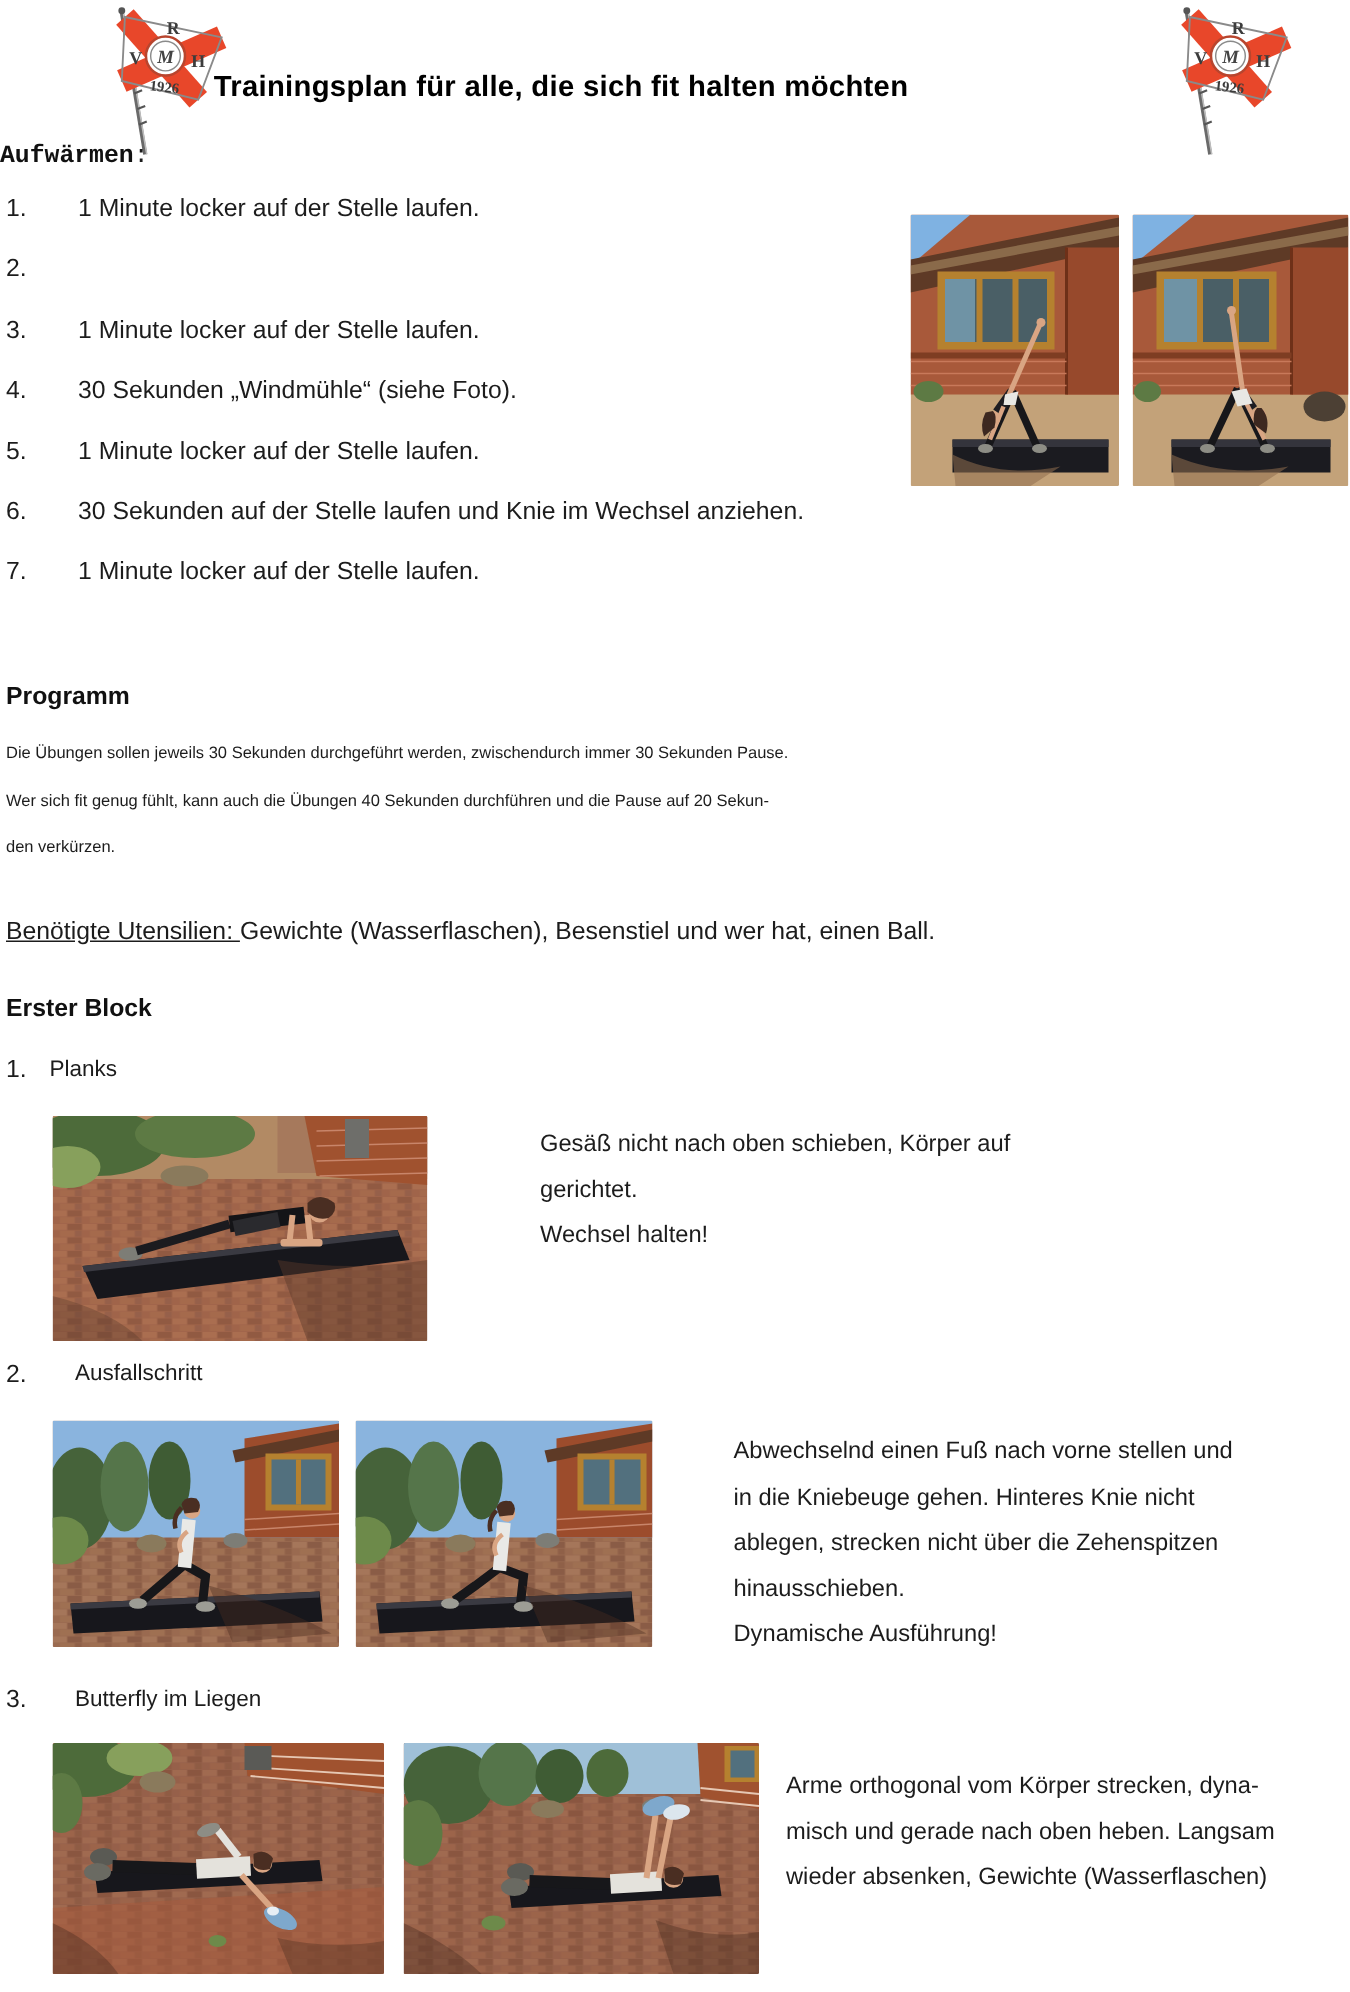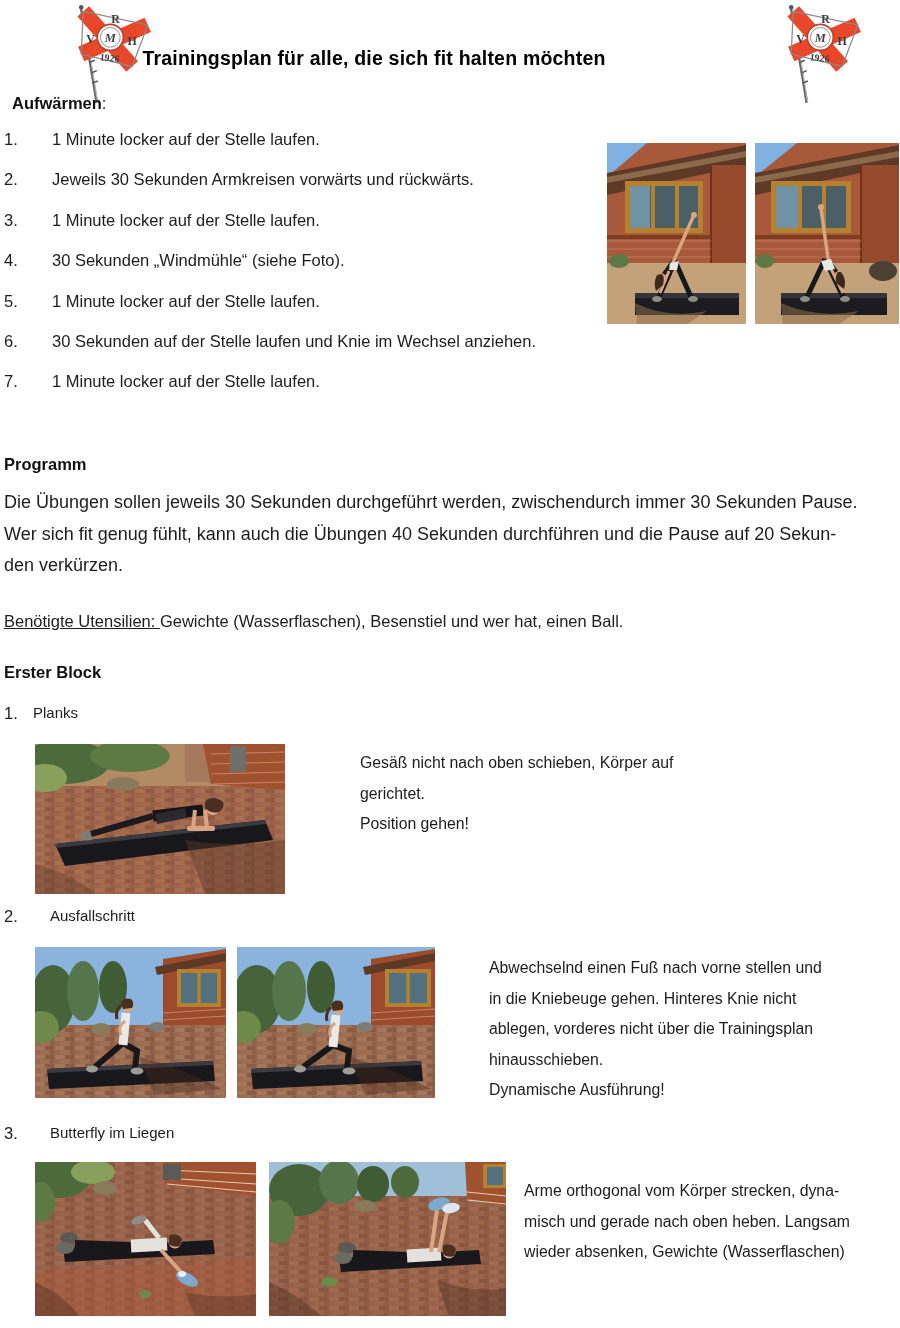--- a/index.html
+++ b/index.html
@@ -14,21 +14,21 @@
 
   .h-bold { font-size:16.5px; font-weight:bold; color:#111; }
   .body-txt { font-size:16.5px; color:#1c1c1c; }
 
   .warmup-list { left:4px; top:130px; width:600px; }
   .wu-row { display:flex; height:40.4px; align-items:flex-start; }
   .wu-num { width:48px; flex:0 0 48px; font-size:16.5px; }
   .wu-txt { font-size:16.5px; white-space:nowrap; }
 
   .para { left:4px; top:487px; width:896px; }
-  .para div { line-height:31.5px; font-size:18px; white-space:nowrap; }
+  .para div { line-height:31.5px; font-size:11px; white-space:nowrap; }
 
   .utensils { left:4px; top:612px; font-size:16.5px; white-space:nowrap; }
   .utensils .u-label { text-decoration:underline; }
 
   .ex-row { display:flex; align-items:flex-start; }
   .ex-num { font-size:16.5px; }
   .ex-name { font-size:15px; white-space:nowrap; }
 
   .desc div { line-height:30.5px; font-size:15.8px; white-space:nowrap; }
 
@@ -83,32 +83,31 @@
         <text x="63" y="20" font-family="Liberation Serif, serif" font-size="11.5" font-weight="bold" fill="#3c3c3c" text-anchor="middle">R</text>
         <text x="39" y="39" font-family="Liberation Serif, serif" font-size="11.5" font-weight="bold" fill="#3c3c3c" text-anchor="middle">V</text>
         <text x="79" y="41" font-family="Liberation Serif, serif" font-size="11.5" font-weight="bold" fill="#3c3c3c" text-anchor="middle">H</text>
         <text x="57" y="57" font-family="Liberation Serif, serif" font-size="9.5" font-weight="bold" fill="#3c3c3c" text-anchor="middle" transform="rotate(6 57 57)">1926</text>
       </g>
     </svg>
   </div>
 
   <div class="abs doc-title">Trainingsplan für alle, die sich fit halten möchten</div>
 
-  <div class="abs" style="left:12px; top:94px;">
+  <div class="abs" style="left:0; top:94px;font-family:Liberation Mono, monospace;">
     <span class="h-bold">Aufwärmen</span><span class="body-txt">:</span>
   </div>
 
   <div class="abs warmup-list">
     <div class="wu-row">
         <span class="wu-num">1.</span>
         <span class="wu-txt">1 Minute locker auf der Stelle laufen.</span>
       </div>
     <div class="wu-row">
         <span class="wu-num">2.</span>
-        <span class="wu-txt">Jeweils 30 Sekunden Armkreisen vorwärts und rückwärts.</span>
       </div>
     <div class="wu-row">
         <span class="wu-num">3.</span>
         <span class="wu-txt">1 Minute locker auf der Stelle laufen.</span>
       </div>
     <div class="wu-row">
         <span class="wu-num">4.</span>
         <span class="wu-txt">30 Sekunden „Windmühle“ (siehe Foto).</span>
       </div>
     <div class="wu-row">
@@ -264,21 +263,21 @@
         <polygon points="120,70 150,64 152,74 122,80" fill="#2a2a2e"></polygon>
       </g>
       <path d="M150 96 Q200 104 250 96 L250 150 L170 150 Z" fill="#5a3a2a" opacity="0.45"></path>
       <path d="M0 120 Q40 130 60 150 L0 150 Z" fill="#5a3a2a" opacity="0.35"></path>
     </svg>
   </div>
 
   <div class="abs desc" style="left:360px; top:748px;">
     <div>Gesäß nicht nach oben schieben, Körper auf</div>
     <div>gerichtet.</div>
-    <div>Position gehen!</div>
+    <div>Wechsel halten!</div>
   </div>
 
   <div class="abs ex-row" style="left:4px; top:907px;">
     <span class="ex-num" style="width:46px;">2.</span>
     <span class="ex-name">Ausfallschritt</span>
   </div>
 
   <div class="photo" style="left:35px; top:947px; width:191px; height:151px;" role="img" aria-label="Ausfallschritt – Foto 1">
     <svg viewBox="0 0 191 151" preserveAspectRatio="none">
       <defs>
@@ -365,21 +364,21 @@
         <path d="M94 58 Q96 52 104 54 Q108 58 105 63 L96 64 Z" fill="#4a2e22"></path>
         <path d="M94 60 Q88 66 90 74" fill="none" stroke="#4a2e22" stroke-width="3"></path>
       </g>
       <path d="M112 110 Q158 122 194 142 L128 148 Z" fill="#4a2e20" opacity="0.4"></path>
     </svg>
   </div>
 
   <div class="abs desc" style="left:489px; top:953px;">
     <div>Abwechselnd einen Fuß nach vorne stellen und</div>
     <div>in die Kniebeuge gehen. Hinteres Knie nicht</div>
-    <div>ablegen, vorderes nicht über die Trainingsplan</div>
+    <div>ablegen, strecken nicht über die Zehenspitzen</div>
     <div>hinausschieben.</div>
     <div>Dynamische Ausführung!</div>
   </div>
 
   <div class="abs ex-row" style="left:4px; top:1124px;">
     <span class="ex-num" style="width:46px;">3.</span>
     <span class="ex-name">Butterfly im Liegen</span>
   </div>
 
   <div class="photo" style="left:35px; top:1162px; width:221px; height:154px;" role="img" aria-label="Butterfly im Liegen – Arme seitlich">

